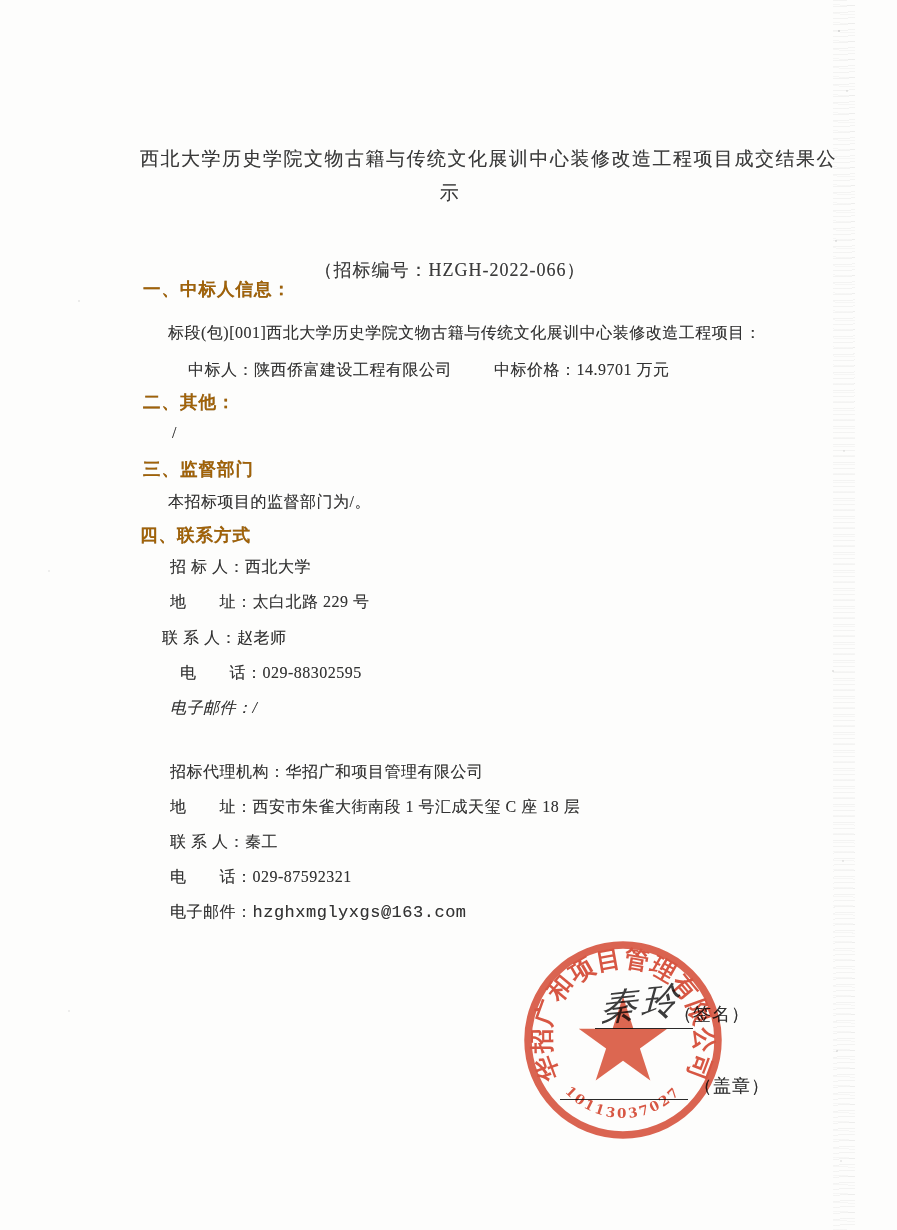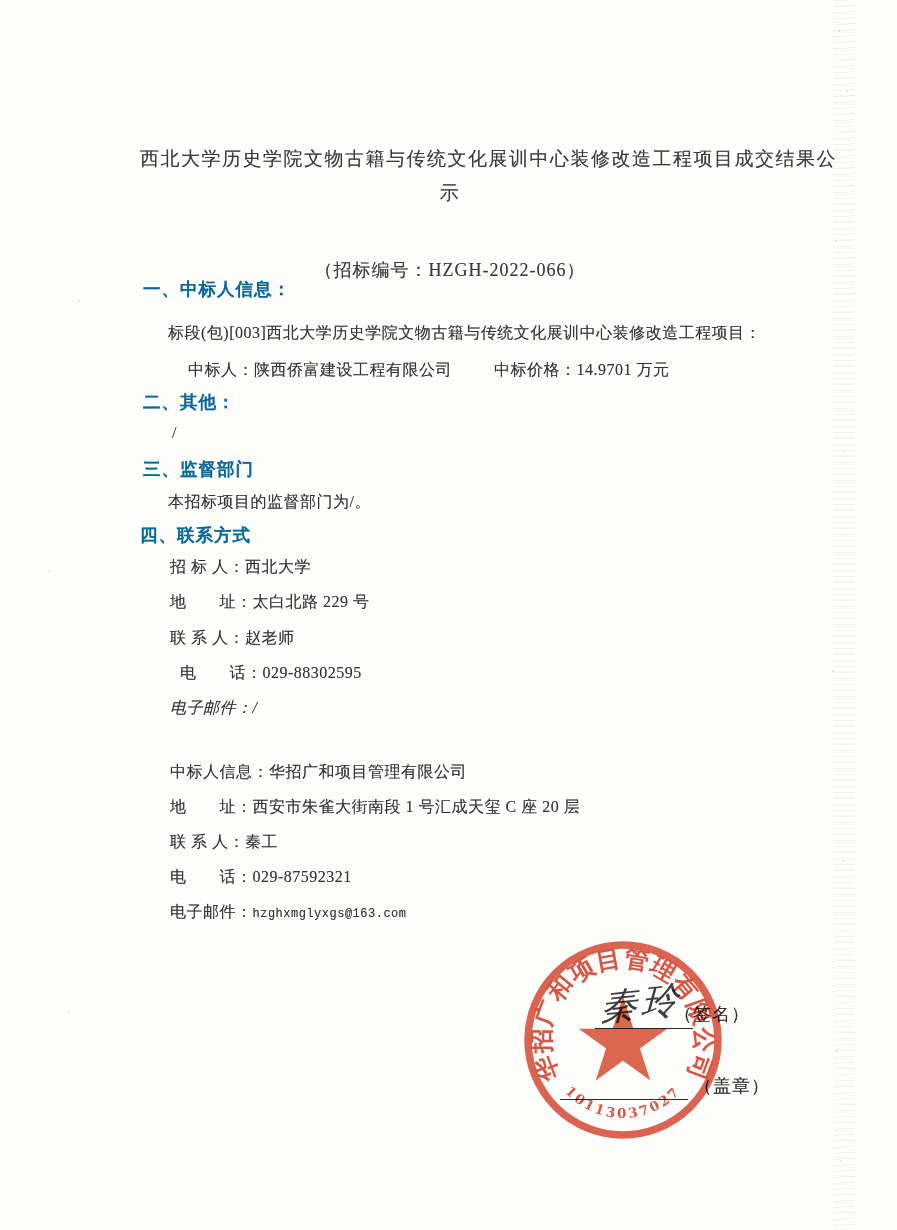--- a/index.html
+++ b/index.html
@@ -25,21 +25,21 @@
     box-shadow: 8px 60px 0 rgba(110,110,110,.18), -3px 210px 0 rgba(110,110,110,.2),
       5px 420px 0 rgba(110,110,110,.16), -6px 640px 0 rgba(110,110,110,.2),
       4px 830px 0 rgba(110,110,110,.18), -2px 1020px 0 rgba(110,110,110,.2),
       2px 1130px 0 rgba(110,110,110,.16), -760px 270px 0 rgba(120,120,120,.18),
       -790px 540px 0 rgba(120,120,120,.14), -770px 980px 0 rgba(120,120,120,.16);
   }
   .line{position:absolute;white-space:nowrap;letter-spacing:.5px;
     text-shadow:0 0 .5px rgba(40,40,40,.4);}
   .title{width:620px;left:140px;text-align:center;font-size:19px;letter-spacing:1.5px;color:#3a3a3a;}
   .subtitle{width:620px;left:140px;text-align:center;font-size:18px;letter-spacing:1px;color:#3a3a3a;}
-  .heading{font-family:"Liberation Sans", sans-serif;font-weight:bold;font-size:17.5px;color:#0369a1;letter-spacing:1px;}
+  .heading{font-family:"Liberation Sans", sans-serif;font-weight:bold;font-size:17.5px;color:#a16207;letter-spacing:1px;}
   .body-text{font-size:16px;color:#333;}
   .contact-label{display:inline-block;white-space:pre;}
   .gap{display:inline-block;width:42px;}
   .sig-text{font-size:18px;color:#2f2f2f;letter-spacing:1px;}
   .u-line{position:absolute;border-bottom:1.6px solid #2a2a2a;height:1px;}
   .signature{
     position:absolute;font-family:"DejaVu Serif", serif;font-style:italic;
     font-size:37px;color:#3c3c3c;transform:rotate(-6deg) skewX(-8deg);
     letter-spacing:4px;white-space:nowrap;
   }
@@ -52,63 +52,63 @@
 
 <div class="page">
   <div class="edge-noise"></div>
   <div class="speck" style="left:838px;top:30px;"></div>
 
   <div class="line title" style="top:146px;">西北大学历史学院文物古籍与传统文化展训中心装修改造工程项目成交结果公</div>
   <div class="line title" style="top:180px;">示</div>
   <div class="line subtitle" style="top:210px;margin-top:48px;">（招标编号：HZGH-2022-066）</div>
 
   <div class="line heading" style="left:143px;top:277px;">一、中标人信息：</div>
-  <div class="line body-text" style="left:168px;top:323px;">标段(包)[003]西北大学历史学院文物古籍与传统文化展训中心装修改造工程项目：</div>
+  <div class="line body-text" style="left:168px;top:323px;">标段(包)[001]西北大学历史学院文物古籍与传统文化展训中心装修改造工程项目：</div>
   <div class="line body-text" style="left:188px;top:360px;">
     <span>中标人：</span><span>陕西侨富建设工程有限公司</span><span class="gap"></span><span>中标价格：</span><span>14.9701 万元</span>
   </div>
 
   <div class="line heading" style="left:143px;top:390px;">二、其他：</div>
   <div class="line body-text" style="left:172px;top:424px;">/</div>
 
   <div class="line heading" style="left:143px;top:457px;">三、监督部门</div>
   <div class="line body-text" style="left:168px;top:492px;">本招标项目的监督部门为/。</div>
 
   <div class="line heading" style="left:140px;top:523px;">四、联系方式</div>
 
   <div class="line body-text" style="left:170px;top:557px;">
     <span class="contact-label">招 标 人：</span><span>西北大学</span>
   </div>
   <div class="line body-text" style="left:170px;top:592px;">
     <span class="contact-label">地　　址：</span><span>太白北路 229 号</span>
   </div>
-  <div class="line body-text" style="left:170px;top:628px;">
+  <div class="line body-text" style="left:162px;top:628px;">
     <span class="contact-label">联 系 人：</span><span>赵老师</span>
   </div>
   <div class="line body-text" style="left:180px;top:663px;">
     <span class="contact-label">电　　话：</span><span>029-88302595</span>
   </div>
   <div class="line body-text" style="left:170px;top:698px;font-style:italic;">
     <span class="contact-label">电子邮件：</span><span>/</span>
   </div>
 
   <div class="line body-text" style="left:170px;top:762px;">
-    <span class="contact-label">中标人信息：</span><span>华招广和项目管理有限公司</span>
+    <span class="contact-label">招标代理机构：</span><span>华招广和项目管理有限公司</span>
   </div>
   <div class="line body-text" style="left:170px;top:797px;">
-    <span class="contact-label">地　　址：</span><span>西安市朱雀大街南段 1 号汇成天玺 C 座 20 层</span>
+    <span class="contact-label">地　　址：</span><span>西安市朱雀大街南段 1 号汇成天玺 C 座 18 层</span>
   </div>
   <div class="line body-text" style="left:170px;top:832px;">
     <span class="contact-label">联 系 人：</span><span>秦工</span>
   </div>
   <div class="line body-text" style="left:170px;top:867px;">
     <span class="contact-label">电　　话：</span><span>029-87592321</span>
   </div>
   <div class="line body-text" style="left:170px;top:902px;">
-    <span class="contact-label">电子邮件：</span><span style="font-family:'Liberation Mono',monospace;font-size:12px;">hzghxmglyxgs@163.com</span>
+    <span class="contact-label">电子邮件：</span><span style="font-family:'Liberation Mono',monospace;font-size:17px;">hzghxmglyxgs@163.com</span>
   </div>
 
   <div class="u-line" style="left:595px;top:1027px;width:98px;"></div>
   <div class="signature" style="left:600px;top:979px;">秦玲</div>
   <div class="line sig-text" style="left:674px;top:1002px;">（签名）</div>
 
   <div class="u-line" style="left:560px;top:1098px;width:128px;"></div>
   <div class="line sig-text" style="left:694px;top:1074px;">（盖章）</div>
 
   <svg class="seal" viewBox="0 0 212 212">

